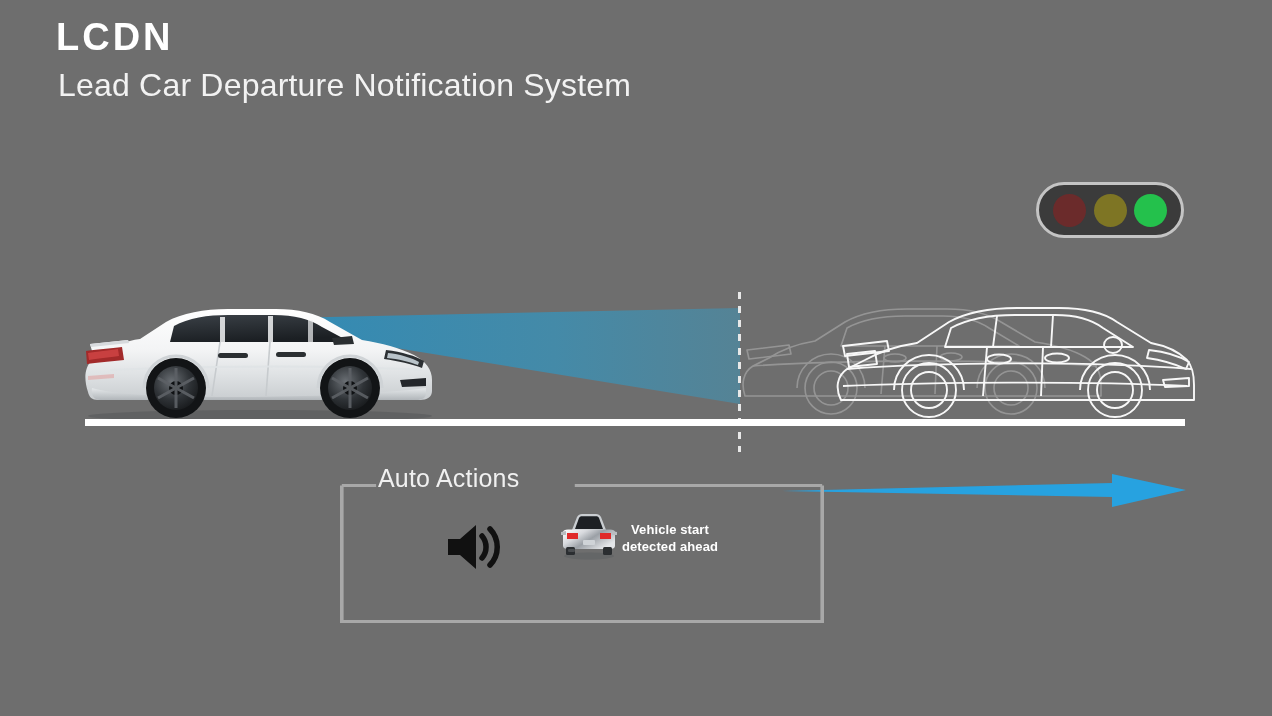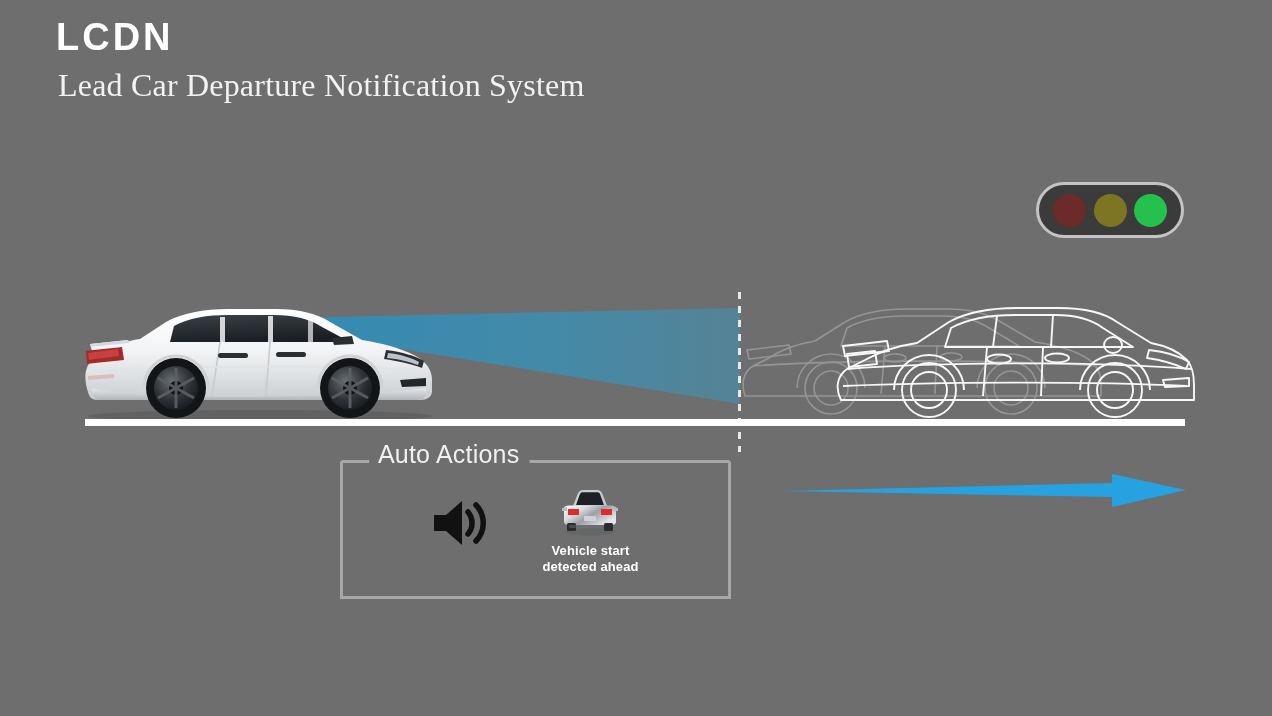--- a/index.html
+++ b/index.html
@@ -39,21 +39,20 @@
     line-height: 1.05;
     margin: 0;
   }
   #subtitle {
     font-size: 32px;
     font-weight: 400;
     color: #f2f2f2;
     letter-spacing: 0.2px;
     margin: 10px 0 0 2px;
     line-height: 1.1;
-    font-family: Liberation Serif, serif;
   }
 
   
   #traffic-light {
     position: absolute;
     left: 1036px;
     top: 182px;
     width: 148px;
     height: 56px;
     border-radius: 28px;
@@ -133,22 +132,22 @@
     left: 782px;
     top: 470px;
     width: 404px;
     height: 40px;
   }
 
   
   #auto-actions {
     position: absolute;
     left: 340px;
-    top: 460px;
-    width: 391px;
+    top: 484px;
+    width: 484px;
     height: 139px;
   }
   #panel-border {
     position: absolute;
     left: 0; top: 0;
     width: 100%;
     height: 100%;
   }
   #panel-legend {
     position: absolute;
@@ -169,21 +168,21 @@
     align-items: flex-start;
     justify-content: center;
     gap: 48px;
   }
   #speaker-icon {
     margin-top: 12px;
     flex: 0 0 auto;
   }
   #alert-block {
     display: flex;
-    flex-direction: column;
+    flex-direction: row;
     align-items: center;
     flex: 0 0 auto;
   }
   #alert-caption {
     margin-top: 7px;
     font-size: 13px;
     font-weight: bold;
     color: #ffffff;
     text-align: center;
     line-height: 1.25;

